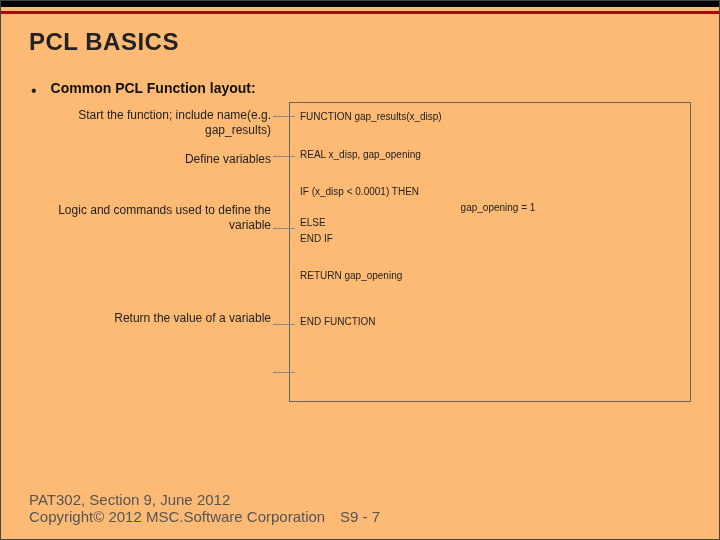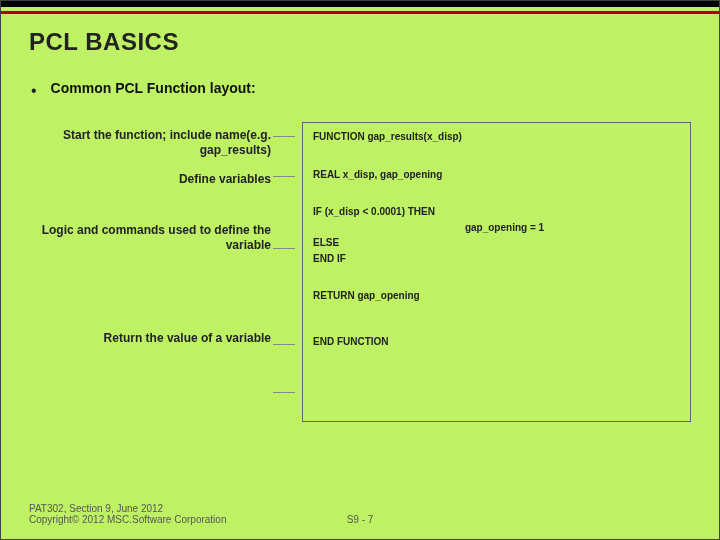--- a/index.html
+++ b/index.html
@@ -1,54 +1,53 @@
 <!DOCTYPE html>
 <html><head>
 <meta charset="utf-8">
 <style>
   * { box-sizing: border-box; margin: 0; padding: 0; }
   html, body { width: 720px; height: 540px; font-family: Arial, Helvetica, sans-serif; background: #fff; }
   .slide {
     width: 720px; height: 540px; border: 1px solid #444; position: relative;
-    background: #bef264; overflow: hidden;
+    background: #fdba74; overflow: hidden;
   }
   .topbar { height: 6px; background: #000; }
   .red-rule { height: 3px; background: #b3000a; margin: 4px 0 0 0; }
   .pad { padding: 14px 28px 0 28px; }
   .title { font-size: 24px; font-weight: 900; color: #222; letter-spacing: 0.5px; }
   .bullets { margin-top: 24px; }
   .bullet-row { display: flex; align-items: flex-start; gap: 14px; }
   .bullet-dot { font-size: 16px; line-height: 22px; color: #222; padding-left: 2px; }
   .bullet-text { font-size: 14px; font-weight: 700; color: #111; }
   .layout {
-    margin-top: 20px; display: grid;
-    grid-template-columns: 260px 1fr; column-gap: 13px;
+    display: grid;
+    grid-template-columns: 260px 1fr; column-gap: 0;
     position: relative;
-    font-weight: bold;
   }
   .left-label {
     font-size: 12px; color: #222; text-align: right;
     padding-right: 18px; line-height: 1.25;
   }
   .code-box {
     border: 1px solid #666; padding: 6px 10px;
     font-size: 10px; color: #222; min-height: 300px;
     font-family: Arial, Helvetica, sans-serif;
   }
   .code-line { white-space: pre; line-height: 1.55; }
   .ind1 { padding-left: 16px; text-align: center; }
   .vspace-big { height: 22px; }
   .vspace-sm  { height: 8px; }
   .connector {
     position: absolute; background: #888; height: 1px;
   }
   .foot {
     position: absolute; left: 28px; bottom: 14px; right: 28px;
     display: flex; justify-content: space-between; align-items: flex-end;
-    font-size: 10px; color: #555;
+    font-size: 15px; color: #555;
   }
   .foot .pg { position: absolute; left: 50%; transform: translateX(-50%); bottom: 0; }
 </style>
 </head>
 <body>
 
 <div class="slide">
   <div class="topbar"></div>
   <div class="red-rule"></div>
 

